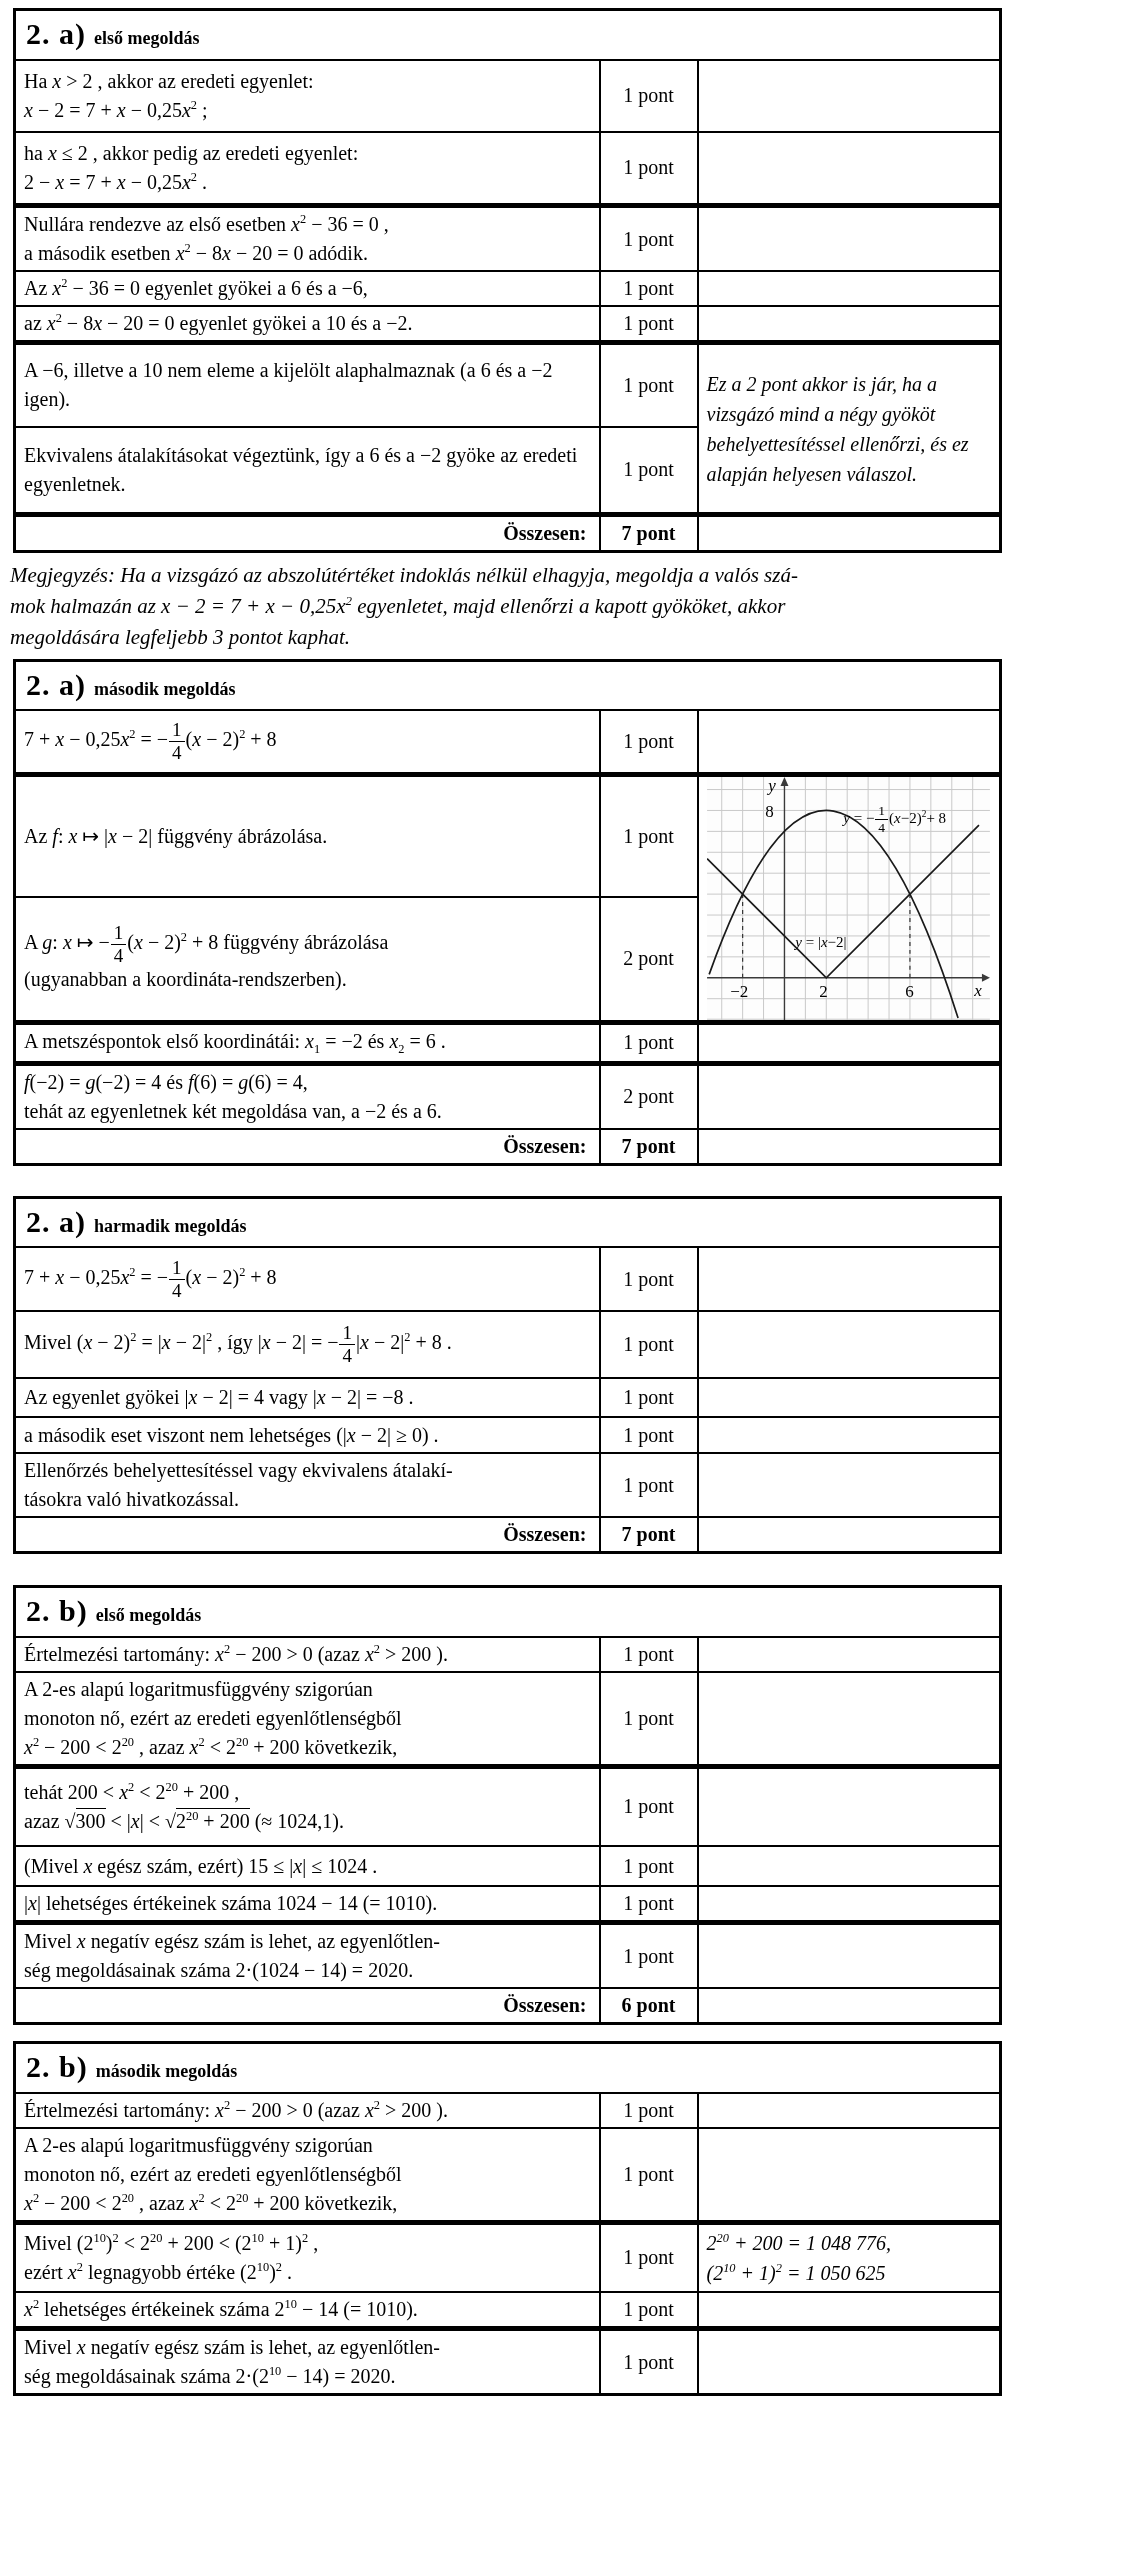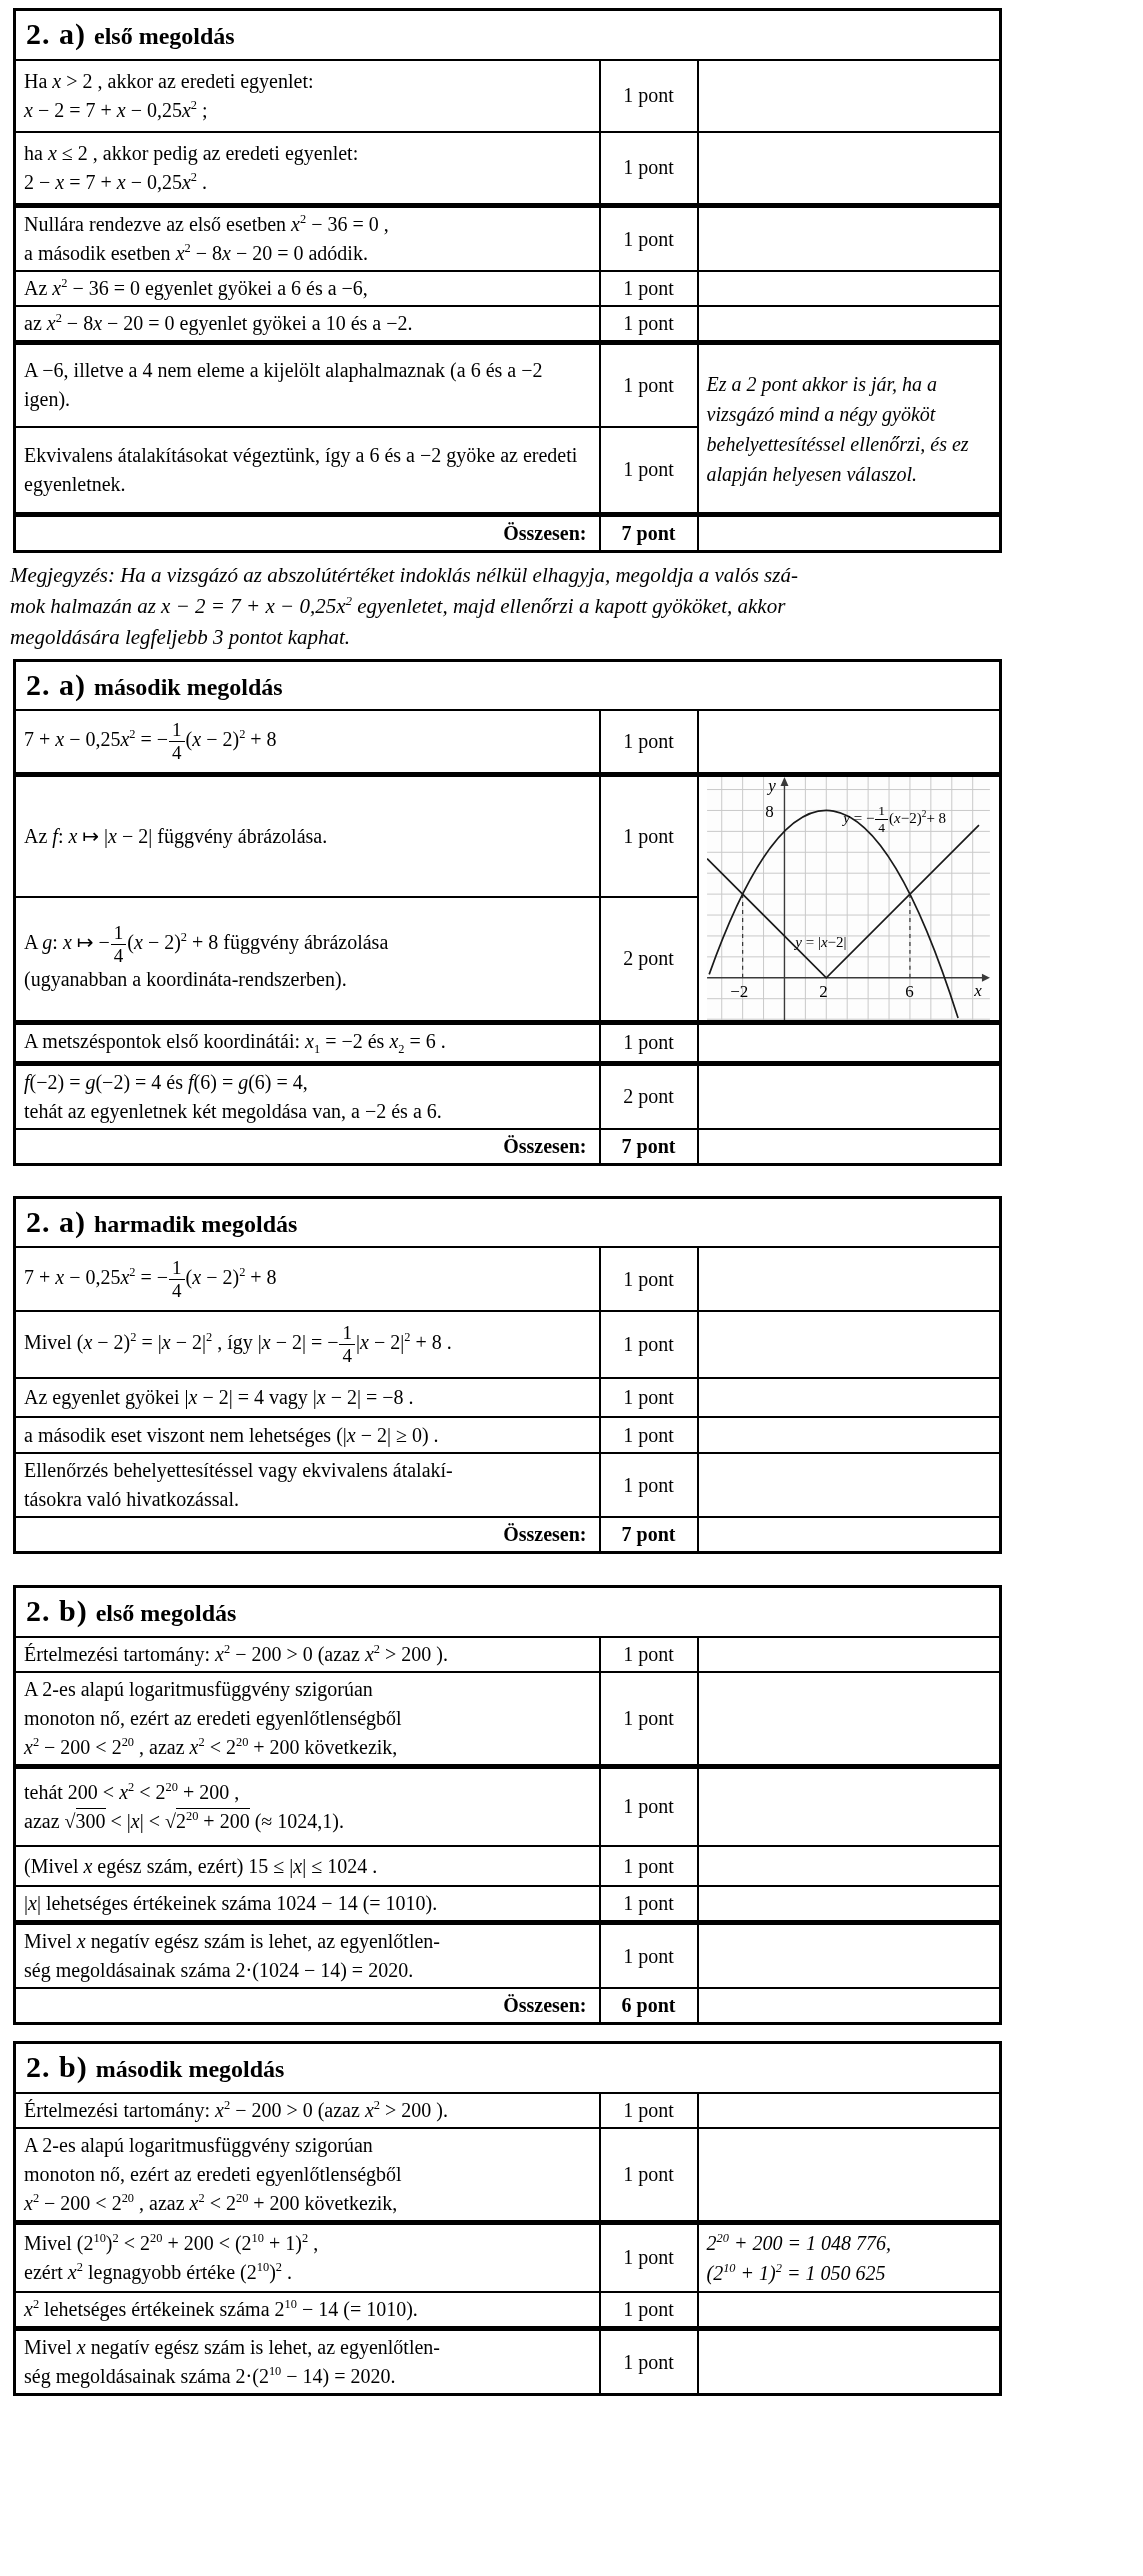--- a/index.html
+++ b/index.html
@@ -15,21 +15,21 @@
   .mtable td{
     border:2px solid #000;padding:2px 8px;vertical-align:middle;
     font-size:20px;line-height:1.45;overflow:hidden;
   }
   td.c1{width:585px;}
   td.c2{width:98px;text-align:center;}
   td.c3{width:303px;}
   tr.thick > td{border-top-width:5px;}
   td.hdr{padding:1px 8px 3px 10px;}
   .hnum{font-weight:bold;font-size:30px;letter-spacing:1px;}
-  .hrest{font-weight:bold;font-size:24px;padding-left:8px;}
+  .hrest{font-weight:bold;font-size:18px;padding-left:8px;}
   td.total-label{text-align:right;font-weight:bold;padding-right:12px;}
   td.total-pts{text-align:center;font-weight:bold;}
   td.note{font-style:italic;line-height:1.5;}
   .remark{
     font-style:italic;font-size:21px;line-height:1.47;
     margin:7px 0 6px 10px;width:1010px;
   }
   sup{font-size:0.62em;}
   sub{font-size:0.62em;}
   .frac{
@@ -80,21 +80,21 @@
     <td class="c1">Az <i>x</i><sup>2</sup> − 36 = 0 egyenlet gyökei a 6 és a −6,</td>
     <td class="c2">1 pont</td>
     <td class="c3"></td>
   </tr>
   <tr style="height:34px">
     <td class="c1">az <i>x</i><sup>2</sup> − 8<i>x</i> − 20 = 0 egyenlet gyökei a 10 és a −2.</td>
     <td class="c2">1 pont</td>
     <td class="c3"></td>
   </tr>
   <tr class="thick" style="height:84px">
-    <td class="c1">A −6, illetve a 4 nem eleme a kijelölt alaphalmaznak (a 6 és a −2 igen).</td>
+    <td class="c1">A −6, illetve a 10 nem eleme a kijelölt alaphalmaznak (a 6 és a −2 igen).</td>
     <td class="c2">1 pont</td>
     <td class="c3 note" rowspan="2">Ez a 2 pont akkor is jár, ha a vizsgázó mind a négy gyököt behelyettesítéssel ellenőrzi, és ez alapján helyesen válaszol.</td>
   </tr>
   <tr style="height:88px">
     <td class="c1">Ekvivalens átalakításokat végeztünk, így a 6 és a −2 gyöke az eredeti egyenletnek.</td>
     <td class="c2">1 pont</td>
   </tr>
   <tr class="thick" style="height:30px">
     <td class="c1 total-label">Összesen:</td>
     <td class="c2 total-pts">7 pont</td>

